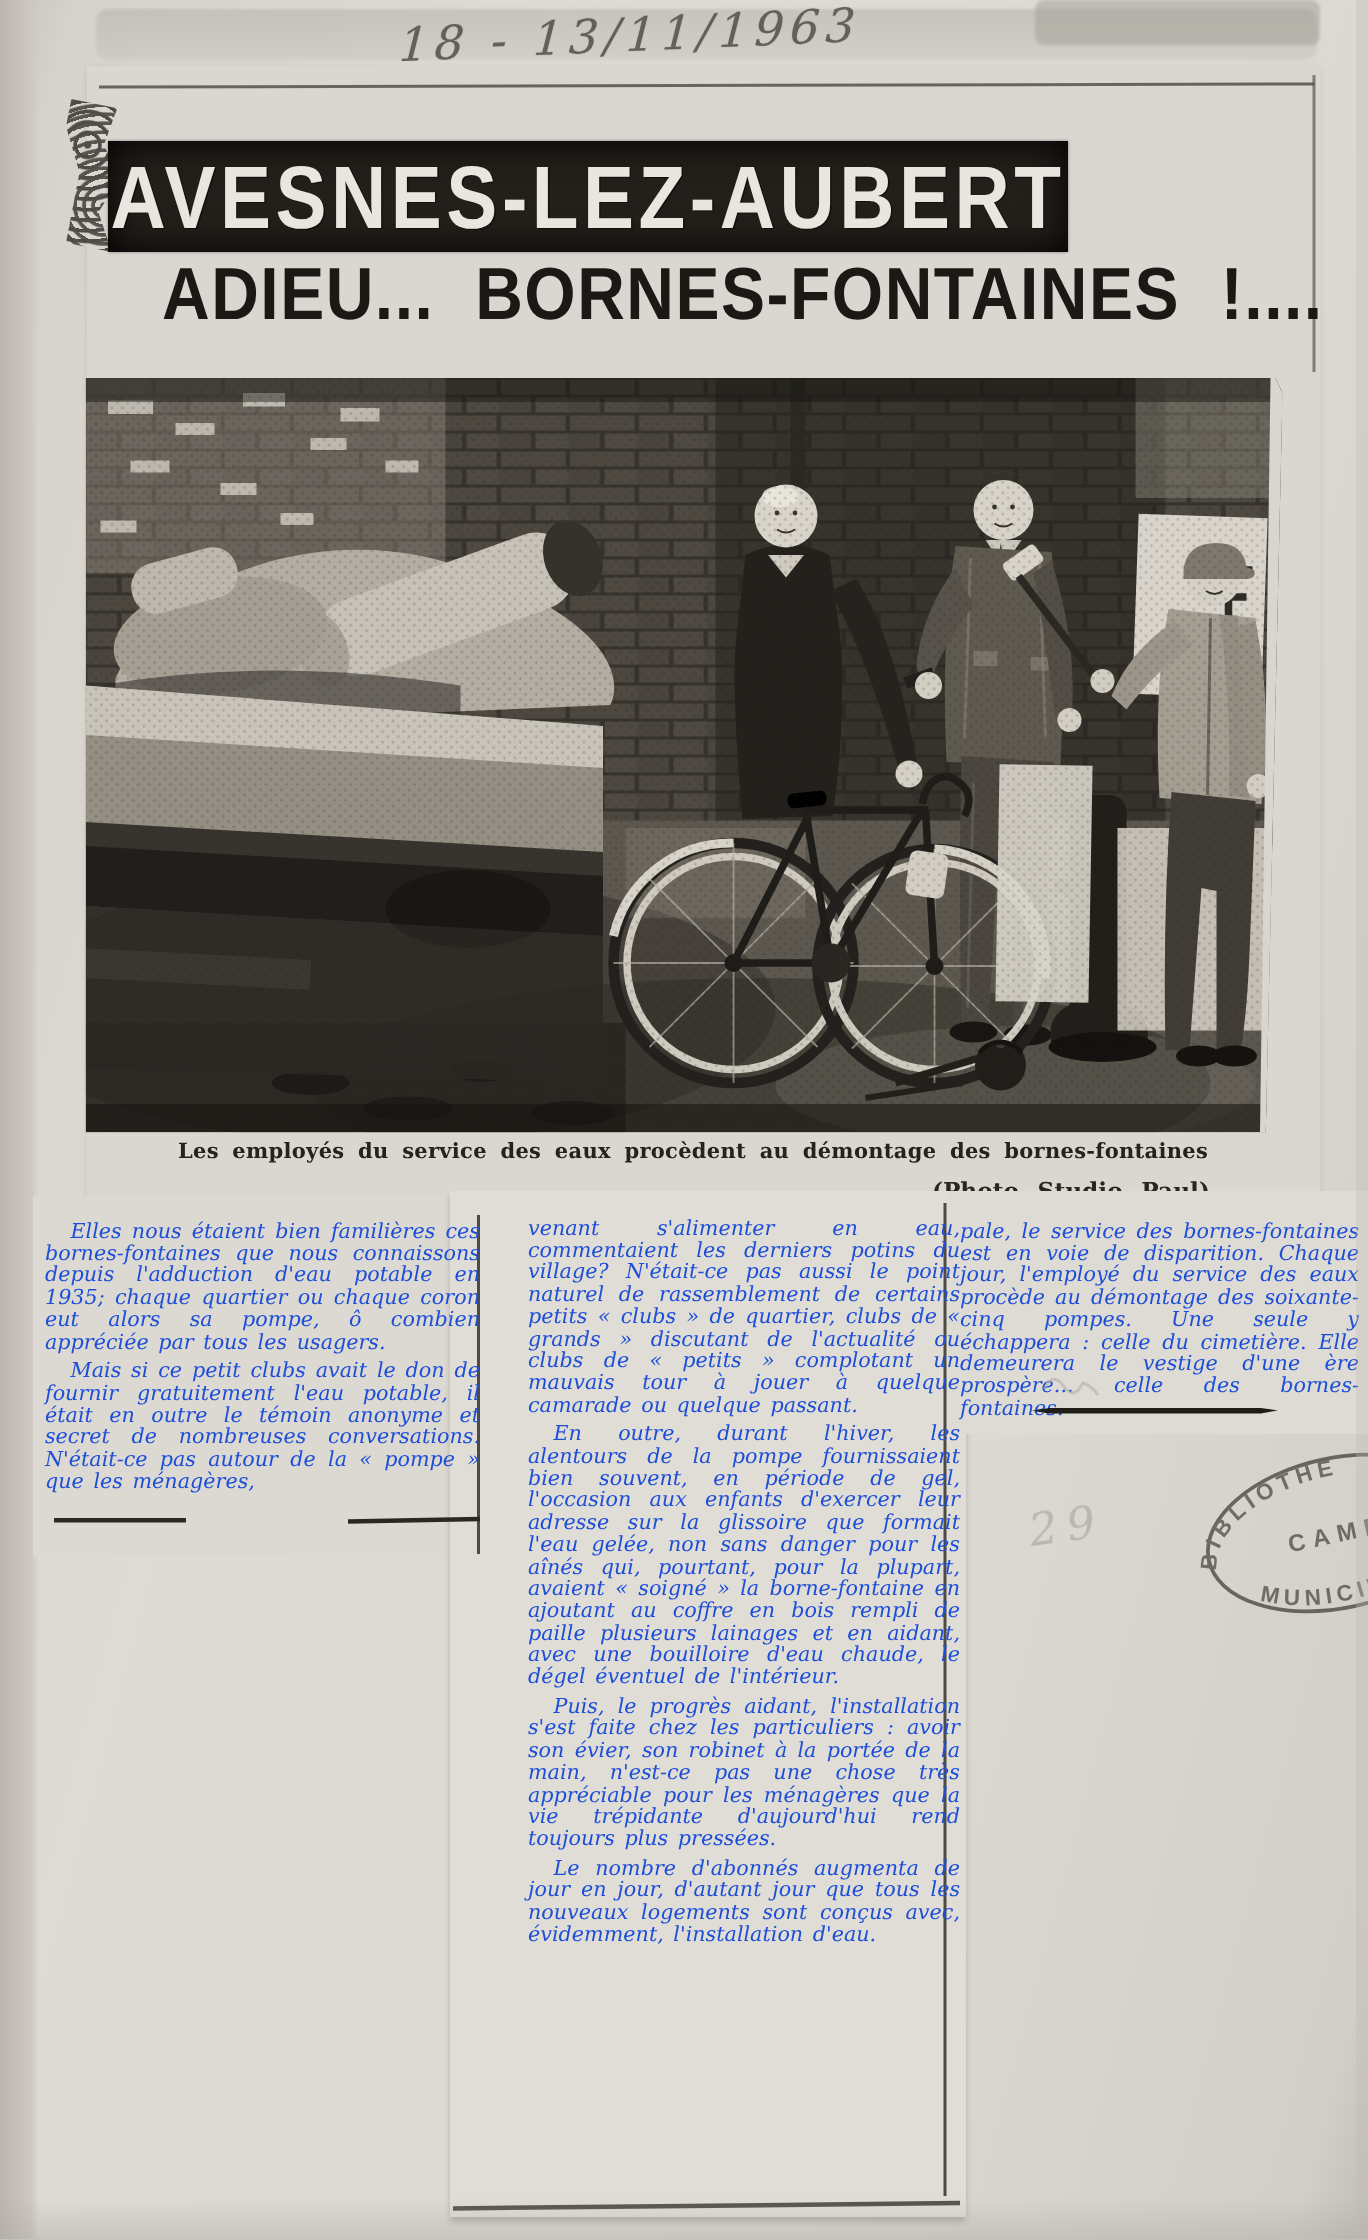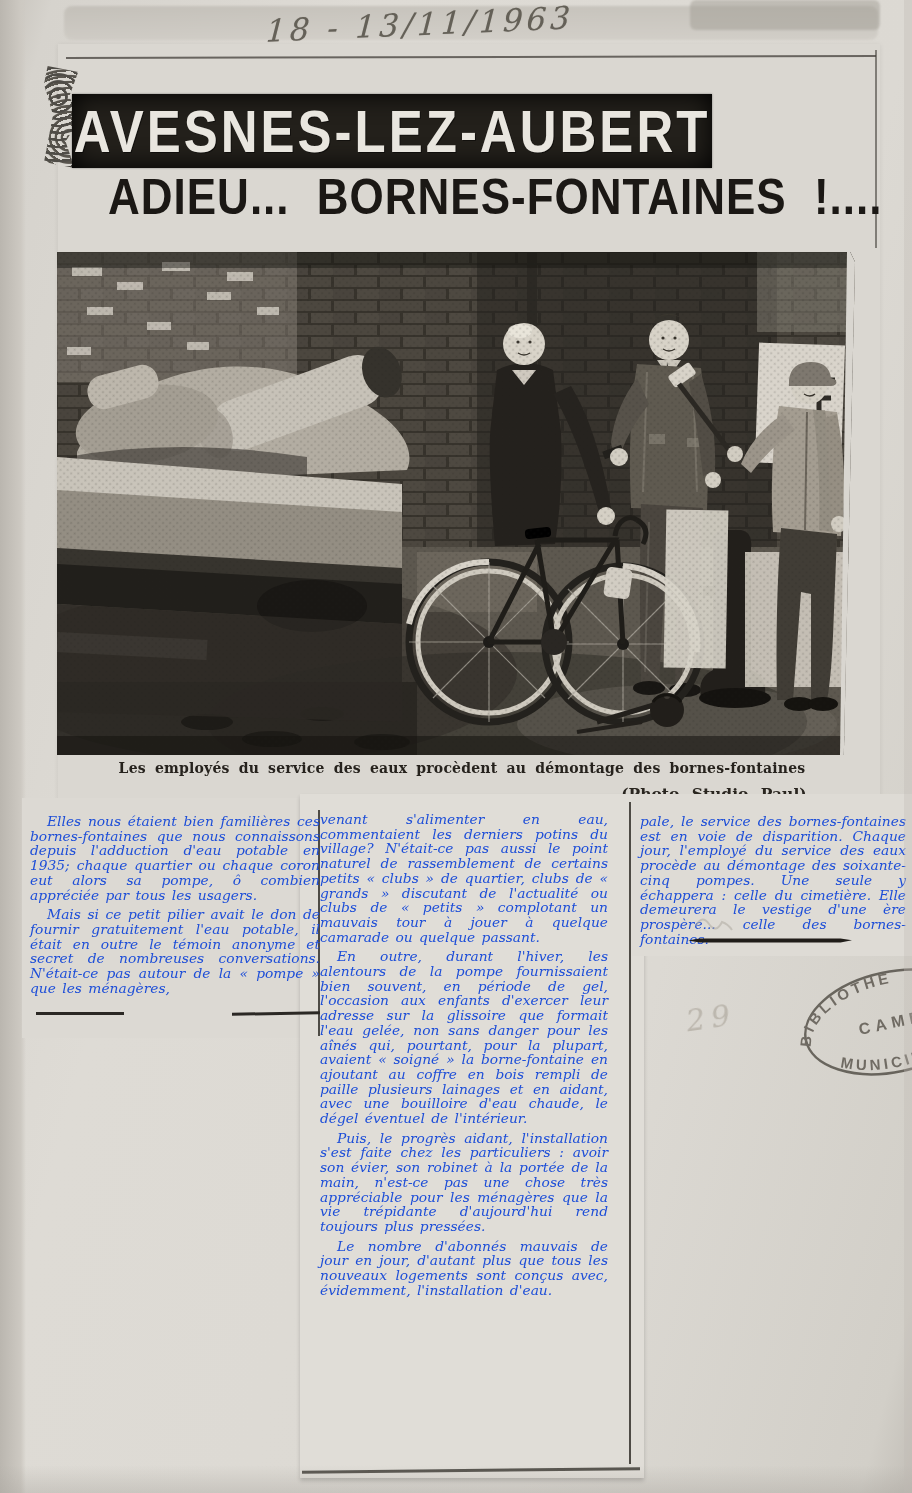--- a/index.html
+++ b/index.html
@@ -65,21 +65,21 @@
     font-weight:700;font-size:14px;color:#26221d;word-spacing:4px;letter-spacing:.2px;}
   .credit{position:absolute;left:520px;top:784px;width:292px;text-align:right;
     font-weight:700;font-size:15.5px;color:#2a2620;word-spacing:7px;}
 
   
   .col{position:absolute;font-size:13.8px;line-height:14.7px;font-style:italic;
     color:#1d4ed8;text-align:justify;word-spacing:2px;}
   .col p{margin:0 0 5px;text-indent:17px;}
   .col p.noindent{text-indent:0;}
   .col1{left:30px;top:814px;width:290px;}
-  .col2{left:320px;top:812px;width:288px;}
+  .col2{left:352px;top:812px;width:288px;}
   .col3{left:640px;top:814px;width:266px;}
 
   .vrule{position:absolute;width:2px;background:#34312b;opacity:.85;}
   .vrule1{left:318px;top:810px;height:226px;}
   .vrule2{left:629px;top:802px;height:662px;}
   .rule-short{position:absolute;top:1012px;height:3px;background:#2b2824;}
   .rule-a{left:36px;width:88px;}
   .rule-b{left:232px;width:88px;transform:rotate(-1deg);}
   .rule-end{position:absolute;left:688px;top:938px;width:164px;height:5px;background:#201d19;
     clip-path:polygon(0 50%,7% 12%,93% 12%,100% 45%,93% 88%,7% 88%);}
@@ -275,27 +275,27 @@
   <div class="clip-mid">
     <div class="mid-bottom-edge"></div>
   </div>
   <div class="clip-right"></div>
 
   <div class="vrule vrule1"></div>
   <div class="vrule vrule2"></div>
 
   <div class="col col1">
     <p>Elles nous étaient bien familières ces bornes-fontaines que nous connaissons depuis l'adduction d'eau potable en 1935; chaque quartier ou chaque coron eut alors sa pompe, ô combien appréciée par tous les usagers.</p>
-    <p>Mais si ce petit pilier avait le don de fournir gratuitement l'eau potable, il était en outre le témoin anonyme et secret de nombreuses conversations. N'était-ce pas autour de la « pompe » que les ménagères,</p>
+    <p>Mais si ce petit clubs avait le don de fournir gratuitement l'eau potable, il était en outre le témoin anonyme et secret de nombreuses conversations. N'était-ce pas autour de la « pompe » que les ménagères,</p>
   </div>
   <div class="col col2">
     <p class="noindent">venant s'alimenter en eau, commentaient les derniers potins du village? N'était-ce pas aussi le point naturel de rassemblement de certains petits « clubs » de quartier, clubs de « grands » discutant de l'actualité ou clubs de « petits » complotant un mauvais tour à jouer à quelque camarade ou quelque passant.</p>
     <p>En outre, durant l'hiver, les alentours de la pompe fournissaient bien souvent, en période de gel, l'occasion aux enfants d'exercer leur adresse sur la glissoire que formait l'eau gelée, non sans danger pour les aînés qui, pourtant, pour la plupart, avaient « soigné » la borne-fontaine en ajoutant au coffre en bois rempli de paille plusieurs lainages et en aidant, avec une bouilloire d'eau chaude, le dégel éventuel de l'intérieur.</p>
     <p>Puis, le progrès aidant, l'installation s'est faite chez les particuliers : avoir son évier, son robinet à la portée de la main, n'est-ce pas une chose très appréciable pour les ménagères que la vie trépidante d'aujourd'hui rend toujours plus pressées.</p>
-    <p>Le nombre d'abonnés mauvais de jour en jour, d'autant plus que tous les nouveaux logements sont conçus avec, évidemment, l'installation d'eau.</p>
+    <p>Le nombre d'abonnés augmenta de jour en jour, d'autant jour que tous les nouveaux logements sont conçus avec, évidemment, l'installation d'eau.</p>
   </div>
   <div class="col col3">
     <p class="noindent">pale, le service des bornes-fontaines est en voie de disparition. Chaque jour, l'employé du service des eaux procède au démontage des soixante-cinq pompes. Une seule y échappera : celle du cimetière. Elle demeurera le vestige d'une ère prospère... celle des bornes-fontaines.</p>
   </div>
 
   <div class="rule-short rule-a"></div>
   <div class="rule-short rule-b"></div>
   <div class="rule-end"></div>
 
   <div class="pencil-number">29</div>

